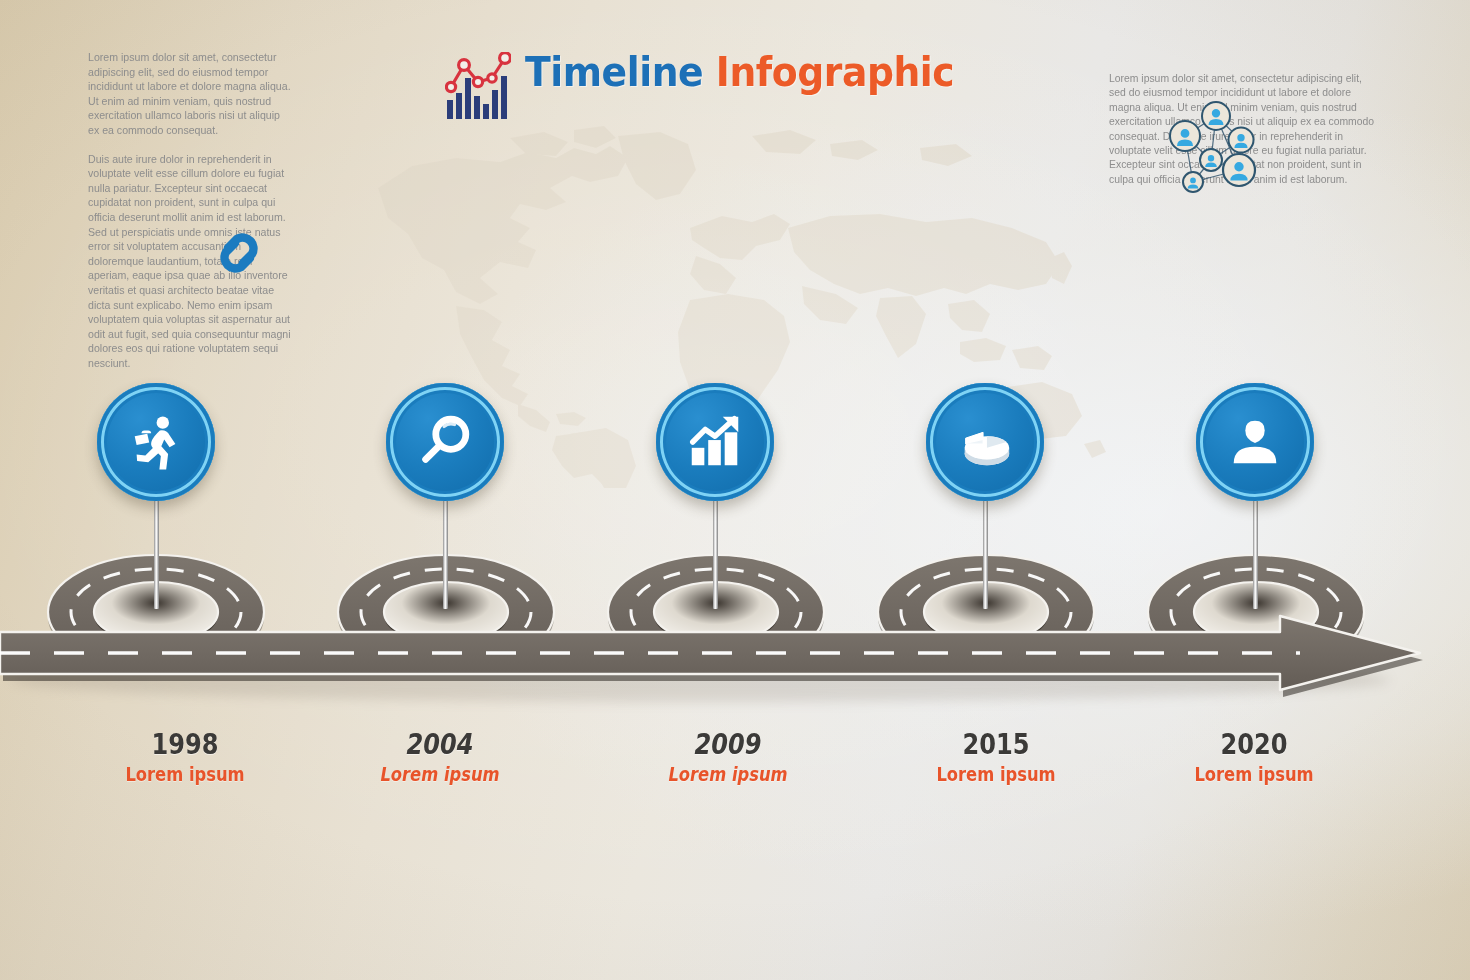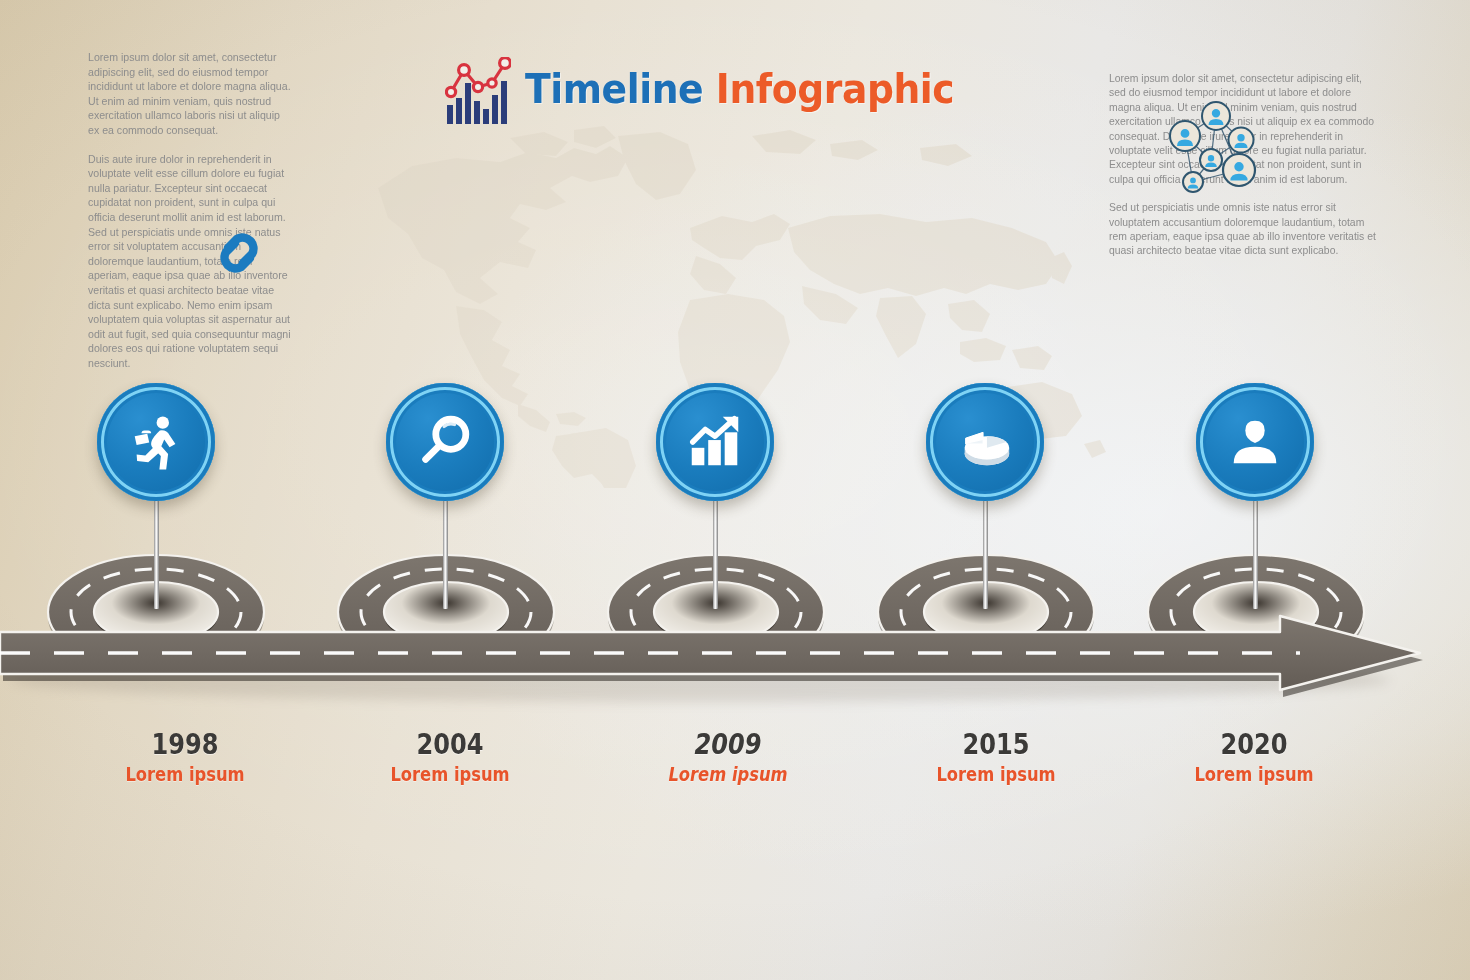--- a/index.html
+++ b/index.html
@@ -33,21 +33,21 @@
   }
   #right-text{
     left:1109px;top:72px;width:267px;
     font-size:10.4px;line-height:14.4px;
   }
   .link-icon{position:absolute;left:120px;top:175px;width:62px;height:56px;}
   .network-icon{position:absolute;left:58px;top:22px;width:100px;height:108px;}
   
   #title-wrap{
     position:absolute;left:445px;top:48px;width:620px;height:82px;
-    display:flex;align-items:center;gap:14px;
+    display:flex;gap:14px;
   }
   .title-chart-icon{width:66px;height:68px;flex:0 0 auto;margin-top:4px;}
   .title-text{
     font-family:"DejaVu Sans", sans-serif;
     font-weight:bold;font-size:41px;letter-spacing:-0.5px;
     white-space:nowrap;transform:scaleX(.92);transform-origin:left center;
     text-shadow:1px 1px 0 rgba(255,255,255,.5);
   }
   .t-blue{color:#1d70b7;}
   .t-orange{color:#ec5b28;}
@@ -138,21 +138,20 @@
     <svg class="link-icon" viewBox="0 0 62 56">
       <g fill="none" stroke="#1b7bc0" stroke-width="8.5" stroke-linecap="round">
         <path d="M27 18 L18 27 A11 11 0 0 0 33 42 L42 33"></path>
         <path d="M35 38 L44 29 A11 11 0 0 0 29 14 L20 23"></path>
       </g>
     </svg>
   </div>
 
   <div class="text-block" id="right-text">
     <p>Lorem ipsum dolor sit amet, consectetur adipiscing elit, sed do eiusmod tempor incididunt ut labore et dolore magna aliqua. Ut enim ad minim veniam, quis nostrud exercitation ullamco laboris nisi ut aliquip ex ea commodo consequat. Duis aute irure dolor in reprehenderit in voluptate velit esse cillum dolore eu fugiat nulla pariatur. Excepteur sint occaecat cupidatat non proident, sunt in culpa qui officia deserunt mollit anim id est laborum.</p>
-    <p>Sed ut perspiciatis unde omnis iste natus error sit voluptatem accusantium doloremque laudantium, totam rem aperiam, eaque ipsa quae ab illo inventore veritatis et quasi architecto beatae vitae dicta sunt explicabo.</p>
     <svg class="network-icon" viewBox="0 0 100 108">
       <g stroke="#33556e" stroke-width="1.2" fill="none" opacity="0.85">
         <line x1="49" y1="22" x2="18" y2="42"></line>
           <line x1="49" y1="22" x2="74" y2="46"></line>
         <line x1="49" y1="22" x2="44" y2="66"></line>
           <line x1="49" y1="22" x2="72" y2="76"></line>
         <line x1="18" y1="42" x2="44" y2="66"></line>
           <line x1="18" y1="42" x2="26" y2="88"></line>
         <line x1="74" y1="46" x2="44" y2="66"></line>
           <line x1="74" y1="46" x2="72" y2="76"></line>
@@ -333,21 +332,21 @@
           <path d="M10 54 q0 -17 22 -17 q22 0 22 17z"></path>
         </g>
       </svg>
     </div>
   </div>
 
   <div class="ms-label" style="left:65px;top:702px;">
     <div class="ms-year">1998</div>
     <div class="ms-sub">Lorem ipsum</div>
   </div>
-  <div class="ms-label" style="left:330px;top:702px;">
+  <div class="ms-label" style="left:320px;top:702px;font-style:italic;">
     <div class="ms-year">2004</div>
     <div class="ms-sub">Lorem ipsum</div>
   </div>
   <div class="ms-label" style="left:608px;top:702px;font-style:italic;">
     <div class="ms-year">2009</div>
     <div class="ms-sub">Lorem ipsum</div>
   </div>
   <div class="ms-label" style="left:876px;top:702px;">
     <div class="ms-year">2015</div>
     <div class="ms-sub">Lorem ipsum</div>

